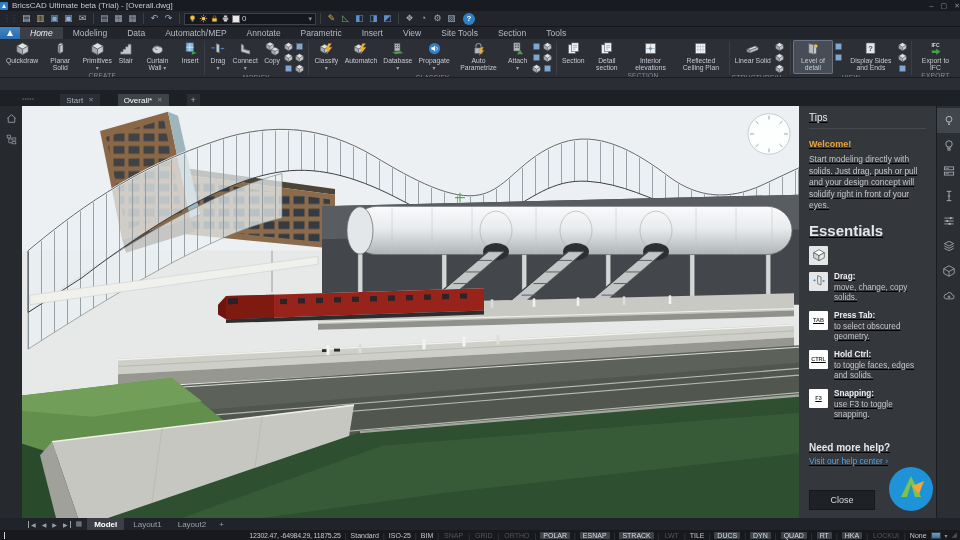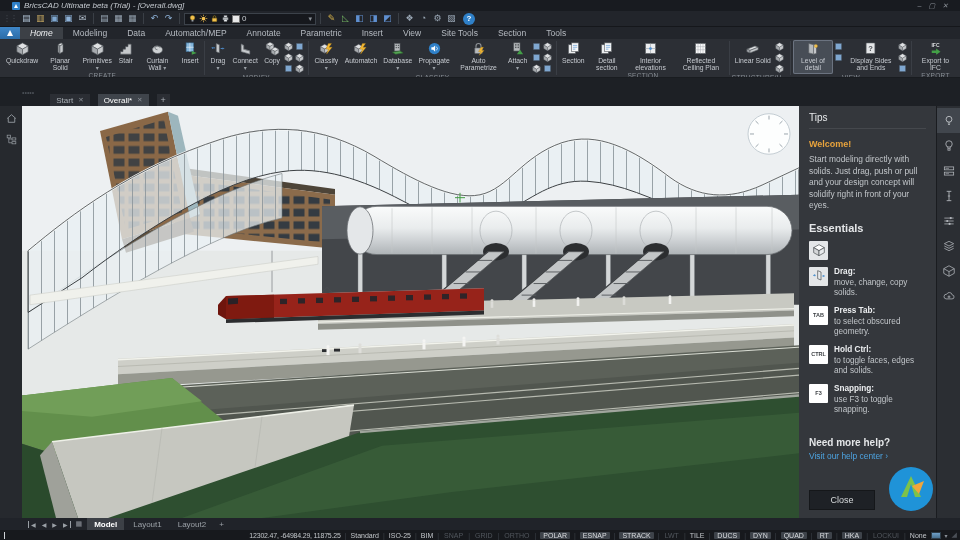--- a/index.html
+++ b/index.html
@@ -1,21 +1,21 @@
 <!DOCTYPE html>
 <html><head>
 <meta charset="utf-8">
 <style>
   * { margin:0; padding:0; box-sizing:border-box; }
   html,body { width:960px; height:540px; overflow:hidden; background:#17191d;
     font-family:"Liberation Sans", sans-serif; -webkit-font-smoothing:antialiased; }
   #app { width:960px; height:540px; display:flex; flex-direction:column; background:#2a2d33; }
 
   
-  .titlebar { height:11px; background:#181b20; display:flex; align-items:center; padding:0 12px; gap:4px; flex:0 0 auto;font-style:italic; }
+  .titlebar { height:11px; background:#181b20; display:flex; align-items:center; padding:0 0; gap:4px; flex:0 0 auto; }
   .titlebar .applogo { width:8px; height:8px; background:#2f80c8; border-radius:1px; position:relative; }
   .titlebar .applogo:before { content:""; position:absolute; left:2px; top:2px; border-left:2px solid transparent; border-right:2px solid transparent; border-bottom:4px solid #fff; }
   .titlebar .ttext { font-size:8px; color:#c3c8ce; white-space:nowrap; }
   .winctl { margin-left:auto; display:flex; gap:7px; font-size:7px; color:#8a9097; }
 
   
   .qat { height:16px; background:#22252b; border-bottom:1px solid #15171b; display:flex; align-items:center; padding:0 3px; gap:1px; flex:0 0 auto; }
   .qat .grip { color:#4a4f56; font-size:8px; letter-spacing:-1px; margin-right:2px; }
   .qicon { width:13px; height:13px; display:flex; align-items:center; justify-content:center; font-size:9px; line-height:13px; border-radius:2px; }
   .qsep { width:1px; height:11px; background:#3a3f46; margin:0 3px; }
@@ -42,40 +42,40 @@
   .rbtn svg { width:15px; height:15px; flex:0 0 auto; }
   .rbtn .blab { font-size:6.8px; line-height:1.08; color:#c6cad0; text-align:center; margin-top:1px; }
   .rbtn .blab .dd { color:#9aa0a6; font-size:6px; }
   .rbtn.active { background:#474d56; box-shadow:inset 0 0 0 1px #6b7380; }
   .rminis { display:grid; grid-template-columns:repeat(2,10px); grid-auto-rows:10px; gap:1px; align-content:start; padding:2px 1px 0; }
   .rminis.col1 { grid-template-columns:10px; }
   .rminis svg { width:9px; height:9px; }
   .rsep { width:1px; background:#1e2126; border-right:1px solid #3a3e45; margin:2px 1px; }
 
   
-  .doctabs { height:28px; background:#1d2025; display:flex; align-items:flex-end; padding-left:22px; gap:8px; flex:0 0 auto; }
+  .doctabs { height:16px; background:#1d2025; display:flex; align-items:flex-end; padding-left:22px; gap:18px; flex:0 0 auto;margin-top:12px; }
   .doctabs .dots { color:#4a4f56; font-size:7px; margin-right:8px; align-self:center; }
   .dtab { height:12px; padding:0 6px; display:flex; align-items:center; gap:5px; font-size:8px; color:#aab0b6; background:#2b2e34; }
   .dtab.active { background:#3f444b; color:#fff; }
   .dtab .x { font-size:6.5px; color:#8a9097; }
   .dtab-add { height:12px; width:13px; display:flex; align-items:center; justify-content:center; color:#aab0b6; font-size:9px; background:#2b2e34; }
 
   
-  .main { flex:1; display:flex; min-height:0; }
+  .main { flex:1; display:flex; min-height:0;text-decoration:underline; }
   .lrail { width:22px; background:#26292e; display:flex; flex-direction:column; align-items:center; padding-top:6px; gap:8px; }
   .lrail svg { width:13px; height:13px; }
   .canvas { flex:1; position:relative; background:#edf0f2; min-width:0; }
   .canvas svg.scene { width:100%; height:100%; display:block; }
 
   
   .tips { width:137px; background:#34373c; display:flex; flex-direction:column; padding:6px 10px 8px; position:relative; color:#c7cbcf; }
   .tips h1 { font-size:10px; font-weight:normal; color:#e8eaec; padding-bottom:5px; border-bottom:1px solid #45484d; margin-bottom:10px; }
   .tips .wtitle { color:#e8a33c; font-weight:bold; font-size:9px; margin-bottom:5px; }
   .tips .wbody { font-size:8.4px; line-height:1.38; color:#c2c6ca; margin-bottom:10px; }
-  .tips .etitle { font-size:11px; font-weight:bold; color:#e4e6e8; margin-bottom:7px; }
+  .tips .etitle { font-size:15px; font-weight:bold; color:#e4e6e8; margin-bottom:7px; }
   .tipitem { display:flex; gap:6px; margin-bottom:7px; }
   .tipicon { width:19px; height:19px; flex:0 0 auto; background:#e4e6e8; border-radius:1px; display:flex; align-items:center; justify-content:center; }
   .tipicon svg { width:16px; height:16px; }
   .tipicon.key { background:#fff; color:#3a3e42; font-size:5.5px; font-weight:bold; }
   .tipitem .tt { font-size:8.2px; font-weight:bold; color:#eceef0; line-height:1.3; }
   .tipitem .tb { font-size:8.2px; color:#c2c6ca; line-height:1.3; }
   .tips .help-t { font-size:10px; font-weight:bold; color:#e4e6e8; margin-top:14px; }
   .tips .help-l { font-size:8.4px; color:#4da3e0; margin-top:3px; }
   .tips .footer { margin-top:auto; }
   .tips button.close { width:66px; height:20px; background:#1e2126; border:1px solid #15171a; color:#d6d9db; font-size:9px; font-family:inherit; }

